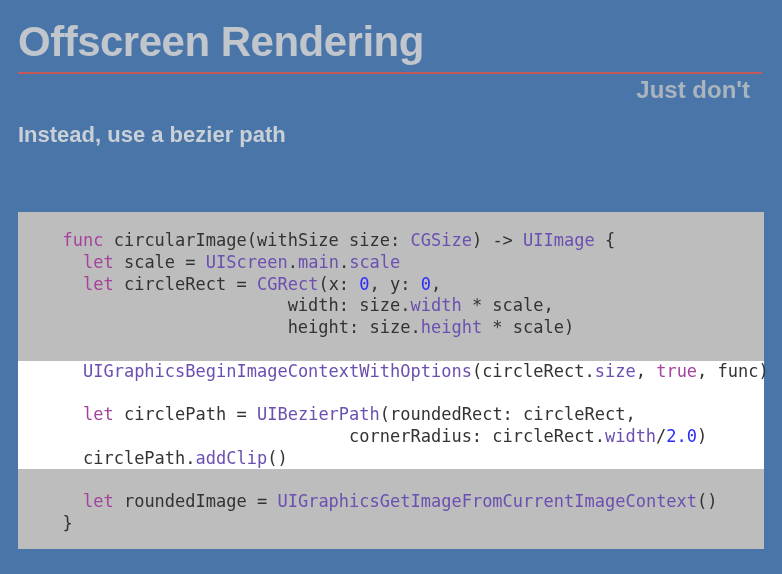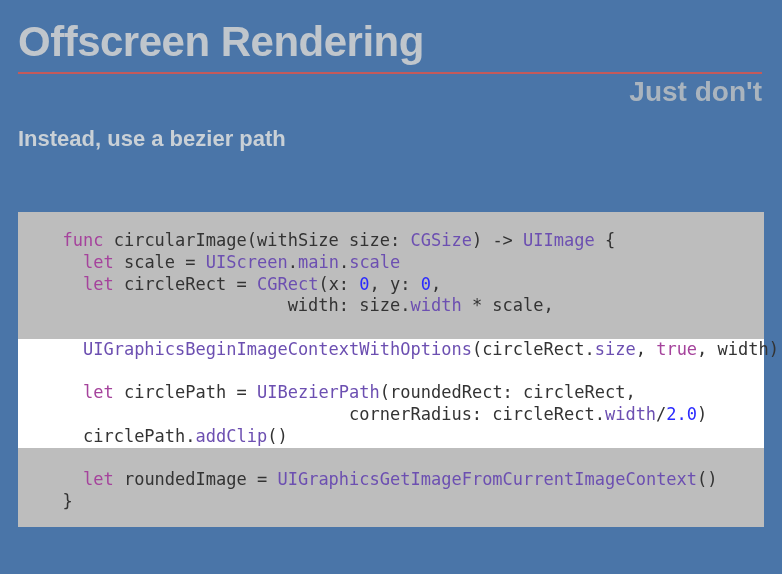--- a/index.html
+++ b/index.html
@@ -18,24 +18,24 @@
     padding: 18px 0 6px 18px;
     letter-spacing: -0.5px;
   }
   .underline {
     height: 2px;
     background: #c45a5a;
     margin: 0 20px 2px 18px;
   }
   .subtitle {
     color: #aab4be;
-    font-size: 28px;
+    font-size: 24px;
     font-weight: 700;
     text-align: right;
-    padding-right: 20px;
+    padding-right: 32px;
     margin-top: 2px;
   }
   .heading {
     color: #c9d0d6;
     font-size: 22px;
     font-weight: 700;
     padding-left: 18px;
     margin-top: 18px;
   }
   .codeblock {
@@ -69,23 +69,24 @@
 <div class="title">Offscreen Rendering</div>
 <div class="underline"></div>
 <div class="subtitle">Just don't</div>
 <div class="heading">Instead, use a bezier path</div>
 
 <div class="codeblock">
 <pre>  <span class="kw">func</span><span> circularImage(withSize size: </span><span class="ty">CGSize</span><span>) -&gt; </span><span class="ty">UIImage</span><span> {</span></pre>
 <pre>    <span class="kw">let</span><span> scale = </span><span class="ty">UIScreen</span><span>.</span><span class="prop">main</span><span>.</span><span class="prop">scale</span></pre>
 <pre>    <span class="kw">let</span><span> circleRect = </span><span class="ty">CGRect</span><span>(x: </span><span class="num">0</span><span>, y: </span><span class="num">0</span><span>,</span></pre>
 <pre><span>                        width: size.</span><span class="prop">width</span><span> * scale,</span></pre>
+<pre><span>                        height: size.</span><span class="prop">height</span><span> * scale)</span></pre>
 <pre> </pre>
 <div class="band">
-<pre>    <span class="ty">UIGraphicsBeginImageContextWithOptions</span><span>(circleRect.</span><span class="prop">size</span><span>, </span><span class="kw">true</span><span>, width)</span></pre>
+<pre>    <span class="ty">UIGraphicsBeginImageContextWithOptions</span><span>(circleRect.</span><span class="prop">size</span><span>, </span><span class="kw">true</span><span>, func)</span></pre>
 <pre> </pre>
 <pre>    <span class="kw">let</span><span> circlePath = </span><span class="ty">UIBezierPath</span><span>(roundedRect: circleRect,</span></pre>
 <pre><span>                              cornerRadius: circleRect.</span><span class="prop">width</span><span>/</span><span class="num">2.0</span><span>)</span></pre>
 <pre>    <span>circlePath.</span><span class="prop">addClip</span><span>()</span></pre>
 </div>
 <pre> </pre>
 <pre>    <span class="kw">let</span><span> roundedImage = </span><span class="ty">UIGraphicsGetImageFromCurrentImageContext</span><span>()</span></pre>
 <pre>  <span>}</span></pre>
 </div>
 

